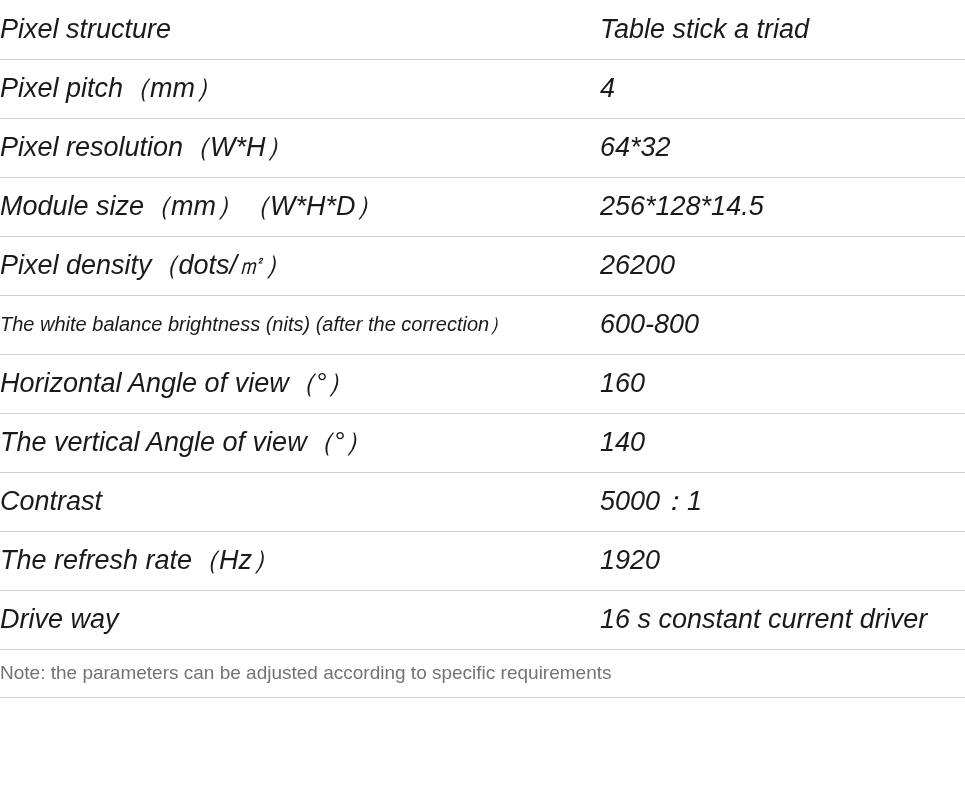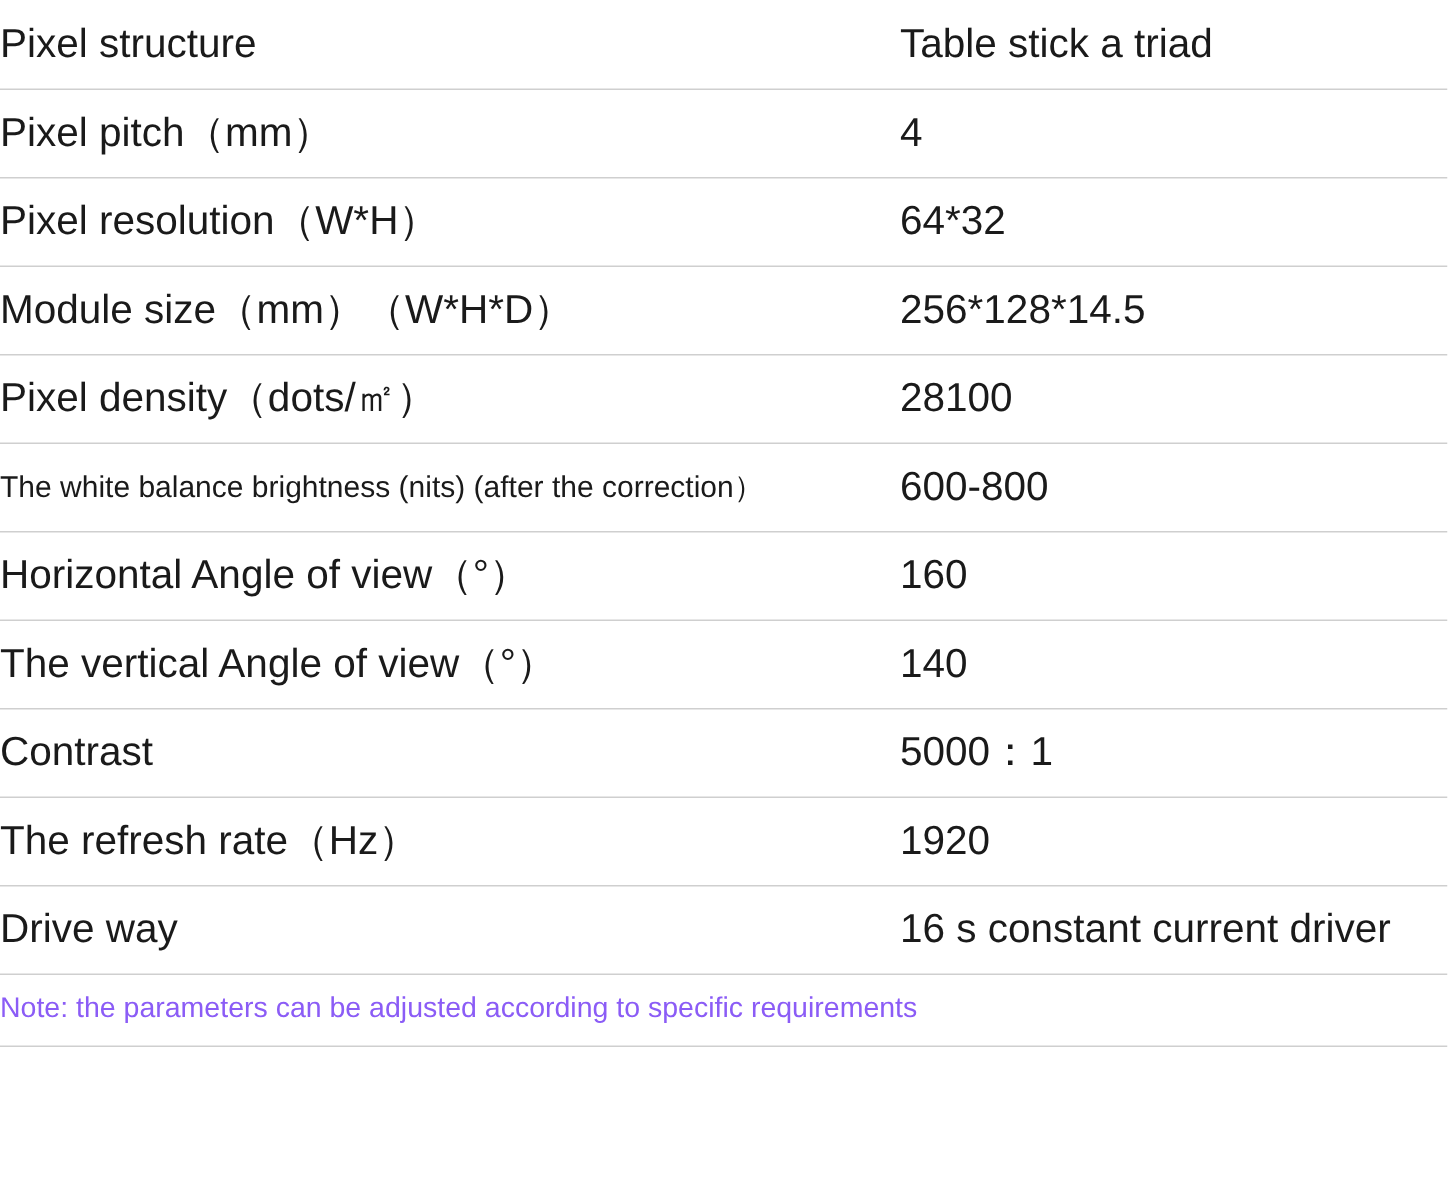--- a/index.html
+++ b/index.html
@@ -35,20 +35,21 @@
   }
   .cell-value {
     font-size: 27px;
     line-height: 1.15;
     white-space: nowrap;
     padding-left: 10px;
   }
   
   .spec-table tr.row {
     height: 59px;
+    font-style: italic;
   }
   
   .small-label {
     font-size: 20px;
     padding-left: 28px;
     width: 600px;
     white-space: nowrap;
   }
   .small-label-value {
     font-size: 27px;
@@ -56,21 +57,21 @@
     white-space: nowrap;
     margin-left: 12px;
   }
   .note-row {
     height: 48px;
     border-bottom: none;
   }
   .note-text {
     font-size: 19px;
     padding-left: 28px;
-    color: #8b5cf6;
+    color: #737373;
     white-space: nowrap;
   }
   .v-indent-2 { padding-left: 22px; }
   .v-indent-3 { padding-left: 30px; }
   .v-indent-5 { padding-left: 0px; }
 </style>
 </head>
 <body>
 
 <table class="spec-table">
@@ -86,21 +87,21 @@
     <tr class="row">
       <td class="cell-label">Pixel resolution（W*H）</td>
       <td class="cell-value v-indent-2">64*32</td>
     </tr>
     <tr class="row">
       <td class="cell-label">Module size（mm）（W*H*D）</td>
       <td class="cell-value v-indent-3">256*128*14.5</td>
     </tr>
     <tr class="row">
       <td class="cell-label">Pixel density（dots/㎡）</td>
-      <td class="cell-value v-indent-2">28100</td>
+      <td class="cell-value v-indent-2">26200</td>
     </tr>
     <tr class="row">
       <td class="small-label">The white balance brightness (nits) (after the correction）</td>
       <td class="small-label-value">600-800</td>
     </tr>
     <tr class="row">
       <td class="cell-label">Horizontal Angle of view（°）</td>
       <td class="cell-value v-indent-3">160</td>
     </tr>
     <tr class="row">

